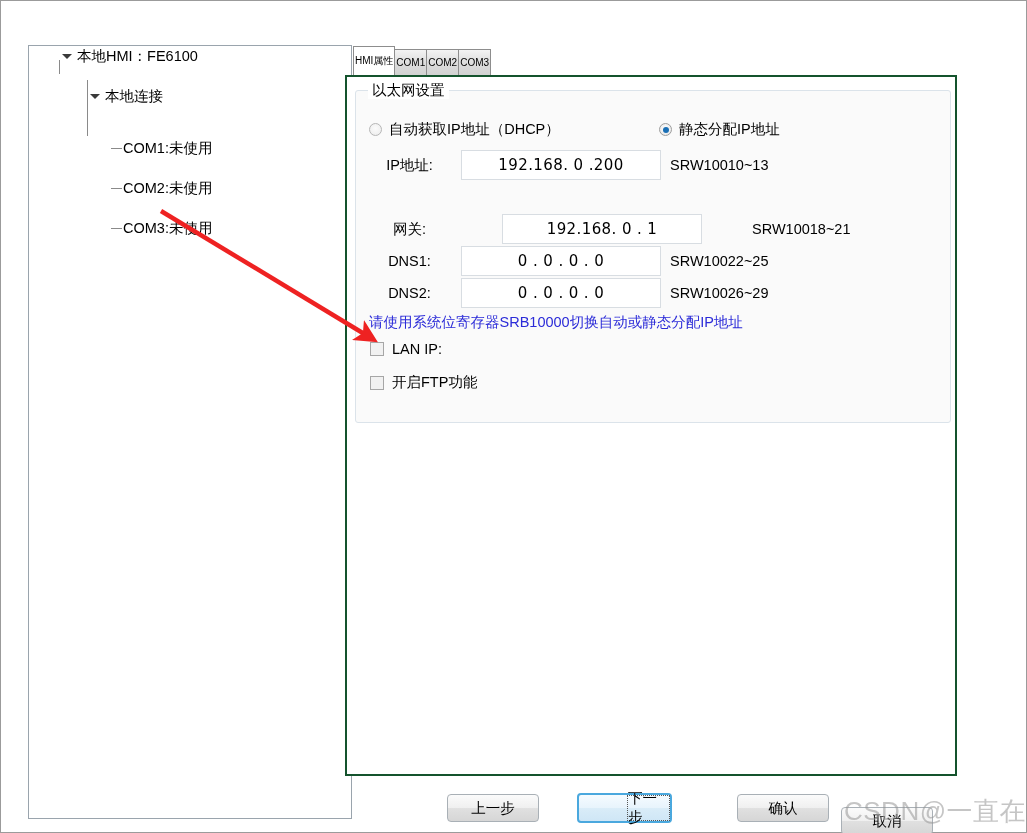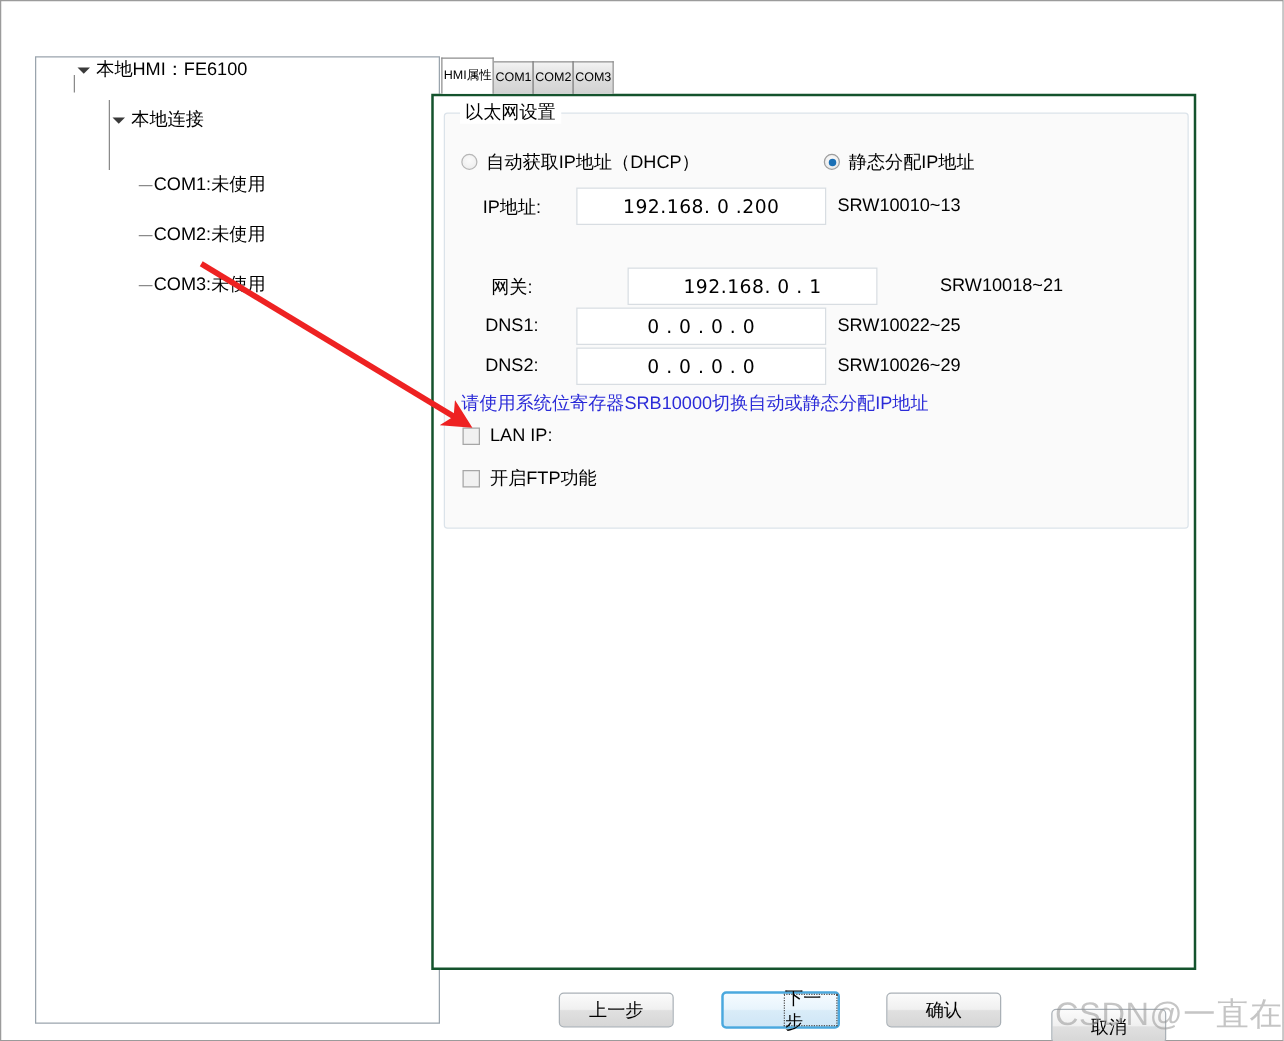--- a/index.html
+++ b/index.html
@@ -402,21 +402,21 @@
       </div>
     </div>
   </div>
 
   <div class="btn" style="left:446px; top:793px; width:92px;">上一步</div>
 
   <div class="btn default" style="left:576px; top:792px; width:95px; height:30px;padding-left:48px;">
     <span class="inner">下一步</span>
   </div>
 
-  <div class="btn" style="left:708px; top:793px; width:92px;">确认</div>
+  <div class="btn" style="left:736px; top:793px; width:92px;">确认</div>
 
   <div class="btn" style="left:840px; top:793px; width:92px;margin-top:13px;">取消</div>
 
   <svg id="arrow-svg" viewBox="0 0 1027 833">
     <defs>
       <marker id="arrowhead" markerWidth="5.2" markerHeight="5.2" refX="3.4" refY="2.6" orient="auto" markerUnits="strokeWidth">
         <path d="M0,0 L5.2,2.6 L0,5.2 L1.3,2.6 Z" fill="#ee2222"></path>
       </marker>
     </defs>
     <line x1="160" y1="210" x2="370" y2="337" stroke="#ee2222" stroke-width="4.5" marker-end="url(#arrowhead)"></line>

